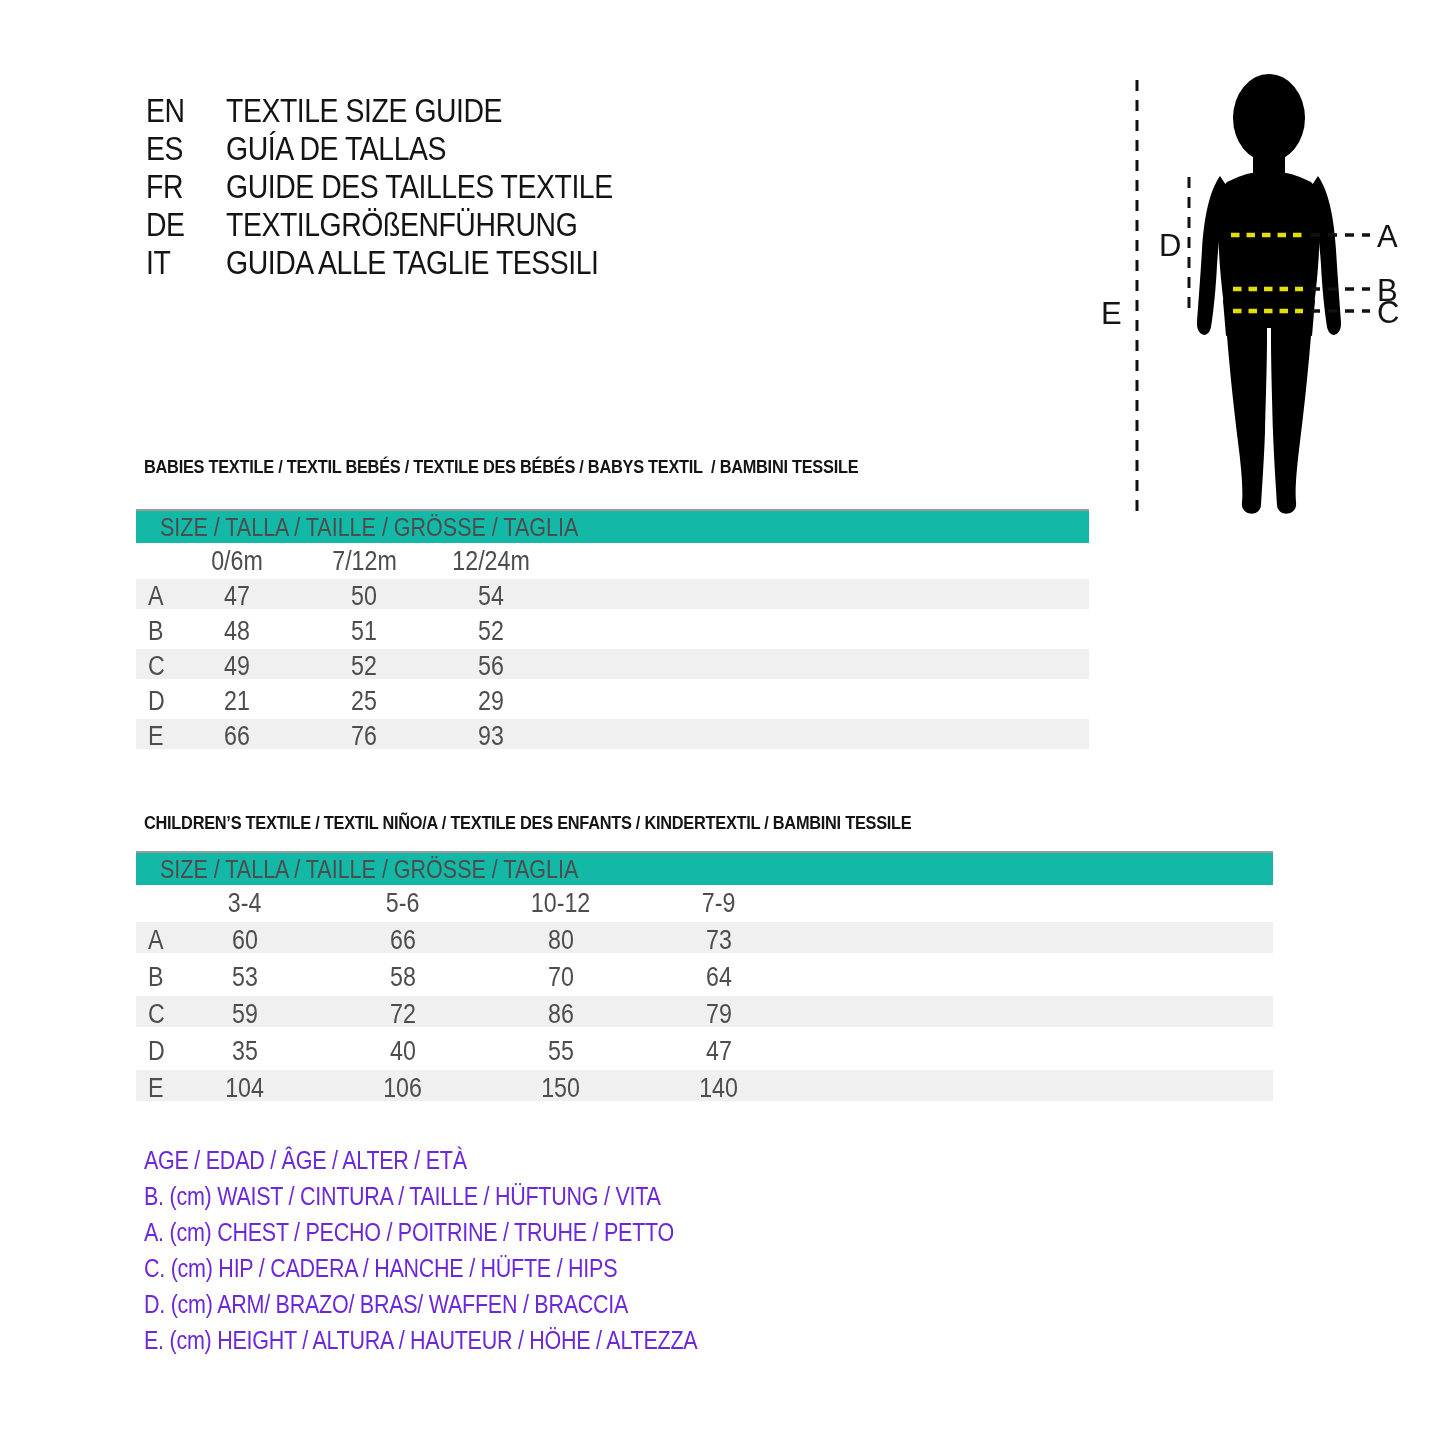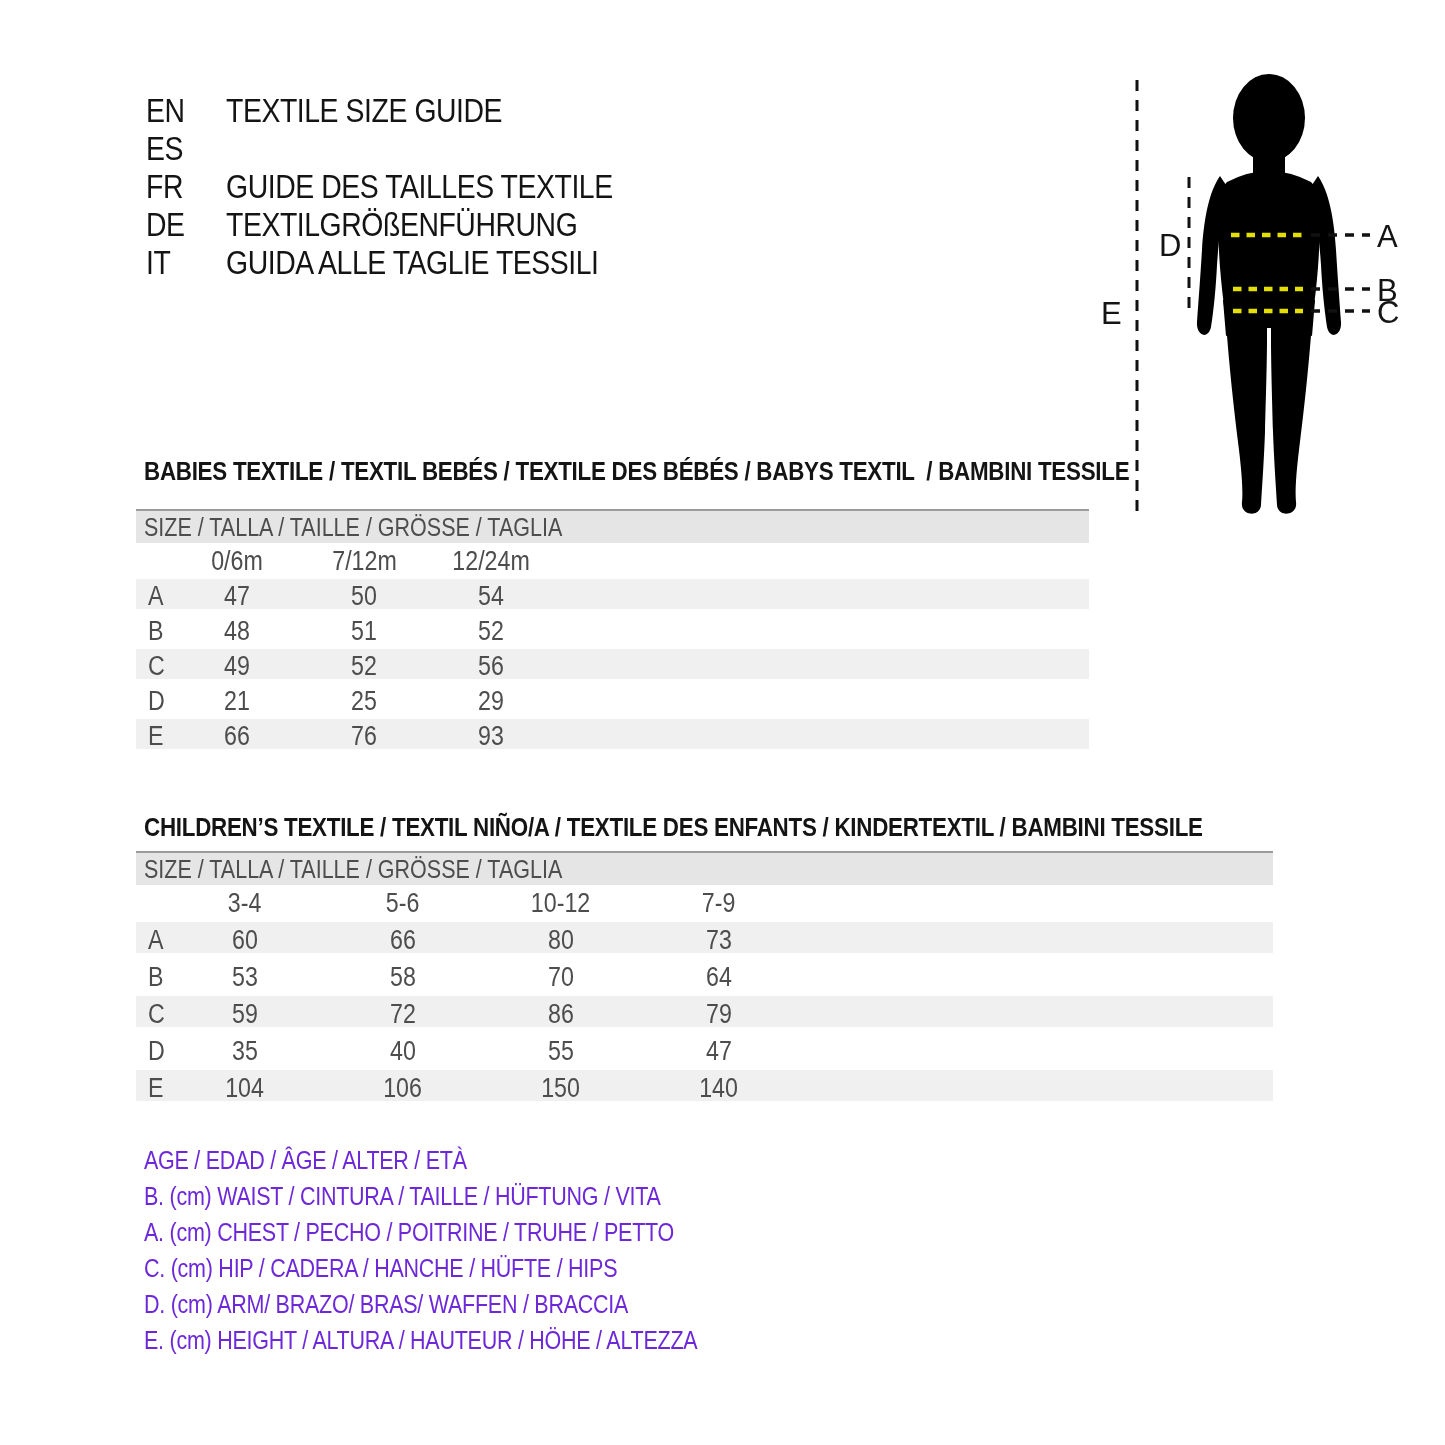--- a/index.html
+++ b/index.html
@@ -15,24 +15,24 @@
   .langs{position:absolute;left:105px;top:92px;}
   .lang-row{display:flex;height:38px;align-items:center;font-size:33px;font-weight:500;letter-spacing:-0.5px;}
   .lang-code{width:80px;flex:0 0 80px;}
   .lang-label{flex:1;}
 
   
   .figure{position:absolute;left:1040px;top:60px;width:405px;height:500px;}
   .figure text{font-family:"Liberation Sans","DejaVu Sans",sans-serif;fill:#141414;font-size:31px;}
 
   
-  .sec-title{position:absolute;left:103px;font-size:26px;font-weight:600;letter-spacing:-0.3px;color:#141414;}
+  .sec-title{position:absolute;left:103px;font-size:19px;font-weight:600;letter-spacing:-0.3px;color:#141414;}
   .tablewrap{position:absolute;left:95px;}
-  .band{border-top:2px solid #9b9b9b;background:#e5e5e5;height:32px;line-height:32px;
-        font-size:25px;color:#4d4d4d;padding-left:8px;box-sizing:content-box;}
+  .band{border-top:2px solid #9b9b9b;background:#14b8a6;height:32px;line-height:32px;
+        font-size:25px;color:#4d4d4d;padding-left:24px;box-sizing:content-box;}
   .trow{display:grid;align-items:center;font-size:27px;color:#4d4d4d;}
   .t1 .trow{grid-template-columns:38px 127px 127px 127px;height:35px;}
   .t2 .trow{grid-template-columns:30px 158px 158px 158px 158px;height:37px;}
   .t1 .subhead{height:36px;}
   .t2 .subhead{height:37px;}
   .trow .c{text-align:center;}
   .trow .lab{text-align:left;padding-left:12px;}
   .t1 .stripe{background-image:linear-gradient(#f0f0f0,#f0f0f0);background-repeat:no-repeat;background-size:100% 30px;}
   .t2 .stripe{background-image:linear-gradient(#f0f0f0,#f0f0f0);background-repeat:no-repeat;background-size:100% 31px;}
 
@@ -45,20 +45,21 @@
 
 <div class="canvas">
 
   <div class="langs">
     <div class="lang-row">
       <span class="lang-code"><span class="cx">EN</span></span>
       <span class="lang-label"><span class="cx">TEXTILE SIZE GUIDE</span></span>
     </div>
     <div class="lang-row">
       <span class="lang-code"><span class="cx">ES</span></span>
+      <span class="lang-label"><span class="cx">GUÍA DE TALLAS</span></span>
     </div>
     <div class="lang-row">
       <span class="lang-code"><span class="cx">FR</span></span>
       <span class="lang-label"><span class="cx">GUIDE DES TAILLES TEXTILE</span></span>
     </div>
     <div class="lang-row">
       <span class="lang-code"><span class="cx">DE</span></span>
       <span class="lang-label"><span class="cx">TEXTILGRÖßENFÜHRUNG</span></span>
     </div>
     <div class="lang-row">

